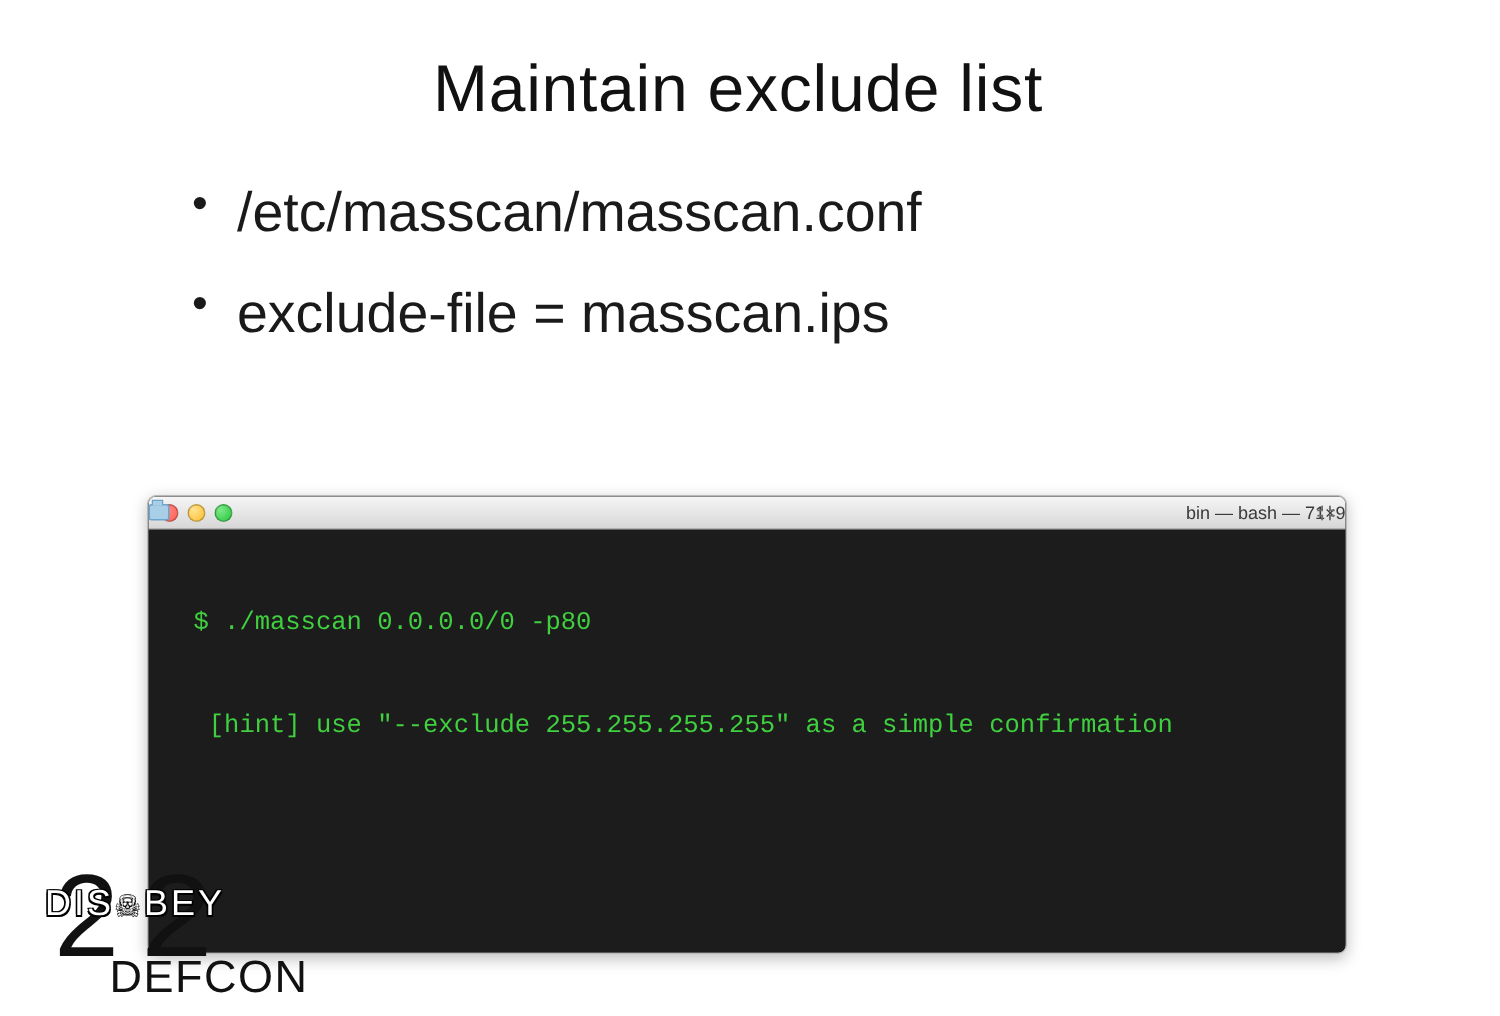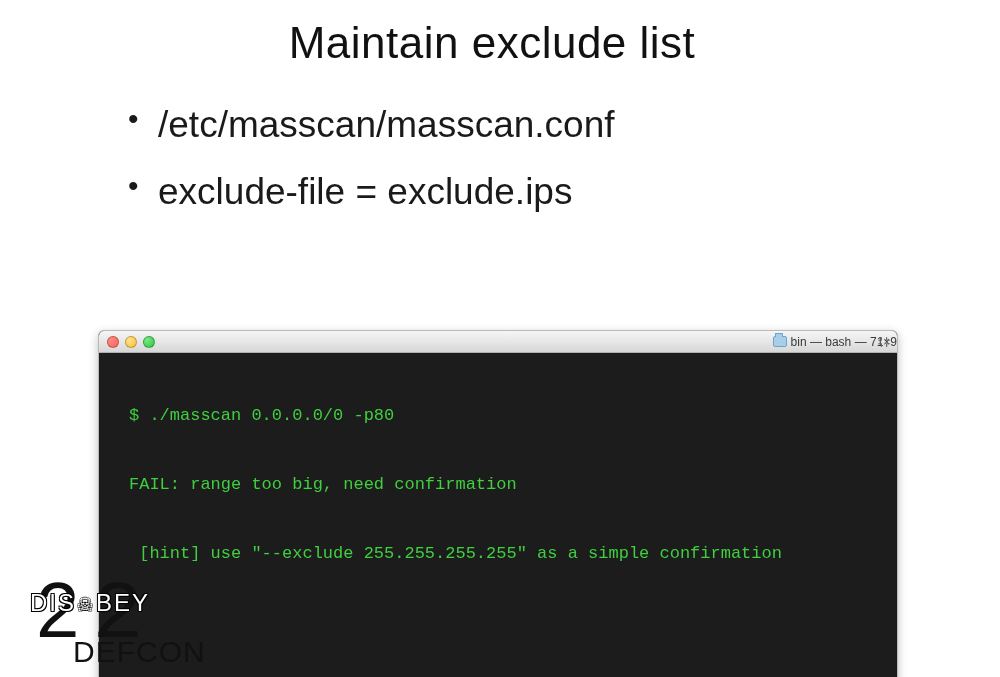--- a/index.html
+++ b/index.html
@@ -1,29 +1,29 @@
 <!DOCTYPE html>
 <html><head>
   <meta charset="utf-8">
   <style>
     * { margin: 0; padding: 0; box-sizing: border-box; }
     html, body { width: 1000px; height: 677px; background: #fff; font-family: "Helvetica Neue", Helvetica, Arial, sans-serif; color: #1a1a1a; overflow: hidden; }
-    .slide { width: 984px; height: 677px; position: relative; padding-top: 18px; }
+    .slide { width: 984px; height: 677px; position: relative; padding-top: 35px; }
     .title { font-size: 44px; font-weight: 400; text-align: center; letter-spacing: 0.5px; color: #111; }
     .bullets { margin: 28px 0 0 128px; }
     .bullets li { list-style: none; font-size: 37px; line-height: 1.55; margin-bottom: 10px; position: relative; padding-left: 30px; }
     .bullets li::before { content: "•"; position: absolute; left: 0; top: 0; font-size: 30px; }
     .terminal-window { position: absolute; left: 98px; top: 330px; width: 800px; border: 1px solid #b9b9b9; border-radius: 6px; box-shadow: 0 3px 10px rgba(0,0,0,0.25); background: #1c1c1c; overflow: hidden; }
     .titlebar { display: flex; align-items: center; height: 22px; background: linear-gradient(#f6f6f6,#d7d7d7); border-bottom: 1px solid #b0b0b0; position: relative; }
     .traffic { display: flex; gap: 6px; padding-left: 8px; }
     .tl-btn { width: 12px; height: 12px; border-radius: 50%; border: 1px solid rgba(0,0,0,0.25); }
     .red { background: radial-gradient(circle at 30% 30%, #ff8b82, #ff5f56); }
     .yellow { background: radial-gradient(circle at 30% 30%, #ffe38f, #ffbd2e); }
     .green { background: radial-gradient(circle at 30% 30%, #7ee787, #27c93f); }
-    .titlebar-center { position: absolute; left: 0; right: 0; display: flex; justify-content: flex-end; align-items: center; gap: 4px; height: 22px; pointer-events: none; }
+    .titlebar-center { position: absolute; left: 0; right: 0; display: flex; justify-content: space-between; align-items: center; gap: 4px; height: 22px; pointer-events: none; }
     .folder-icon { width: 14px; height: 11px; background: #a9cfe8; border: 1px solid #6aa6cc; border-radius: 2px; position: relative; }
     .folder-icon::before { content: ""; position: absolute; top: -4px; left: 1px; width: 6px; height: 3px; background: #a9cfe8; border: 1px solid #6aa6cc; border-bottom: none; border-radius: 1px 1px 0 0; }
     .window-title { font-size: 12px; color: #3a3a3a; }
     .expand-icon { position: absolute; right: 6px; top: 4px; width: 14px; height: 14px; display:flex; align-items:center; justify-content:center;}
     .expand-icon svg { width: 14px; height: 14px; }
     .term-body { background: #1c1c1c; color: #3fcf3f; font-family: Menlo, Consolas, "Courier New", monospace; font-size: 17px; line-height: 1.35; padding: 6px 10px 70px 10px; white-space: pre; }
     .term-line { display: block; margin-left: 20px; }
     .logo { position: absolute; left: 36px; bottom: 8px; width: 160px; }
     .shapes { position: relative; height: 68px; }
     .big2 { position: absolute; font-family: Impact, "Arial Black", sans-serif; font-size: 78px; color: #111; left: 0; top: -8px; letter-spacing: -4px; }
@@ -34,21 +34,21 @@
     .defcon { font-family: Impact, "Arial Black", sans-serif; font-size: 30px; letter-spacing: 1px; color: #111; margin-top: -6px; margin-left: 37px; }
   </style>
 </head>
 <body>
 
 <div class="slide">
   <h1 class="title">Maintain exclude list</h1>
 
   <ul class="bullets">
     <li>/etc/masscan/masscan.conf</li>
-    <li>exclude-file = exclude.ips</li>
+    <li>exclude-file = masscan.ips</li>
   </ul>
 
   <div class="terminal-window">
     <div class="titlebar">
       <div class="traffic">
         <div class="tl-btn red"></div>
         <div class="tl-btn yellow"></div>
         <div class="tl-btn green"></div>
       </div>
       <div class="titlebar-center">
@@ -56,21 +56,20 @@
         <span class="window-title">bin — bash — 71×9</span>
       </div>
       <span class="expand-icon">
         <svg viewBox="0 0 16 16">
             <path d="M2 6 L5 6 L5 3 M11 3 L11 6 L14 6 M14 10 L11 10 L11 13 M5 13 L5 10 L2 10" stroke="#6b6b6b" stroke-width="1.4" fill="none" stroke-linecap="round"></path>
           </svg>
       </span>
     </div>
     <div class="term-body">
       <span class="term-line">$ ./masscan 0.0.0.0/0 -p80</span>
-      <span class="term-line">FAIL: range too big, need confirmation</span>
       <span class="term-line"> [hint] use "--exclude 255.255.255.255" as a simple confirmation</span>
       
     </div>
   </div>
 
   <div class="logo">
     <div class="shapes">
       <span class="big2">2</span>
       <span class="bigS">2</span>
       <span class="disobey">

